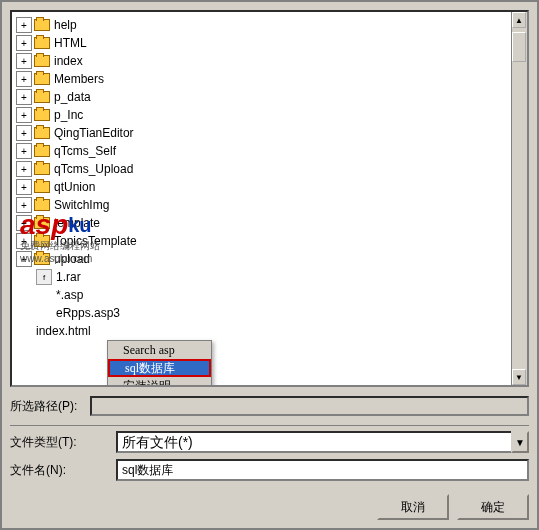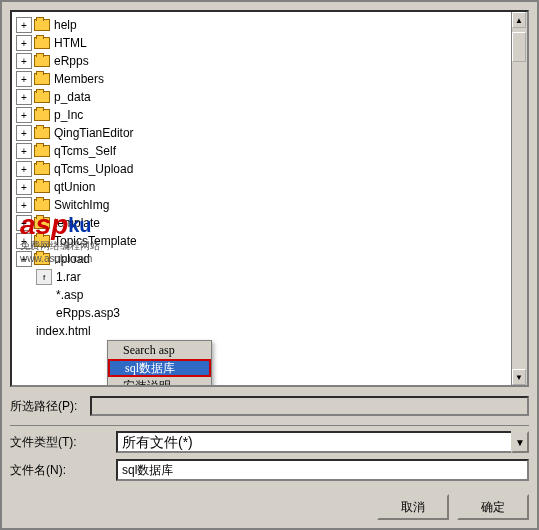--- a/index.html
+++ b/index.html
@@ -285,21 +285,21 @@
         <span>help</span>
       </div>
       <div class="tree-item">
         <span class="expander">+</span>
         <span class="folder-icon"></span>
         <span>HTML</span>
       </div>
       <div class="tree-item">
         <span class="expander">+</span>
         <span class="folder-icon"></span>
-        <span>eRpps</span>
+        <span>index</span>
       </div>
       <div class="tree-item">
         <span class="expander">+</span>
         <span class="folder-icon"></span>
         <span>Members</span>
       </div>
       <div class="tree-item">
         <span class="expander">+</span>
         <span class="folder-icon"></span>
         <span>p_data</span>

